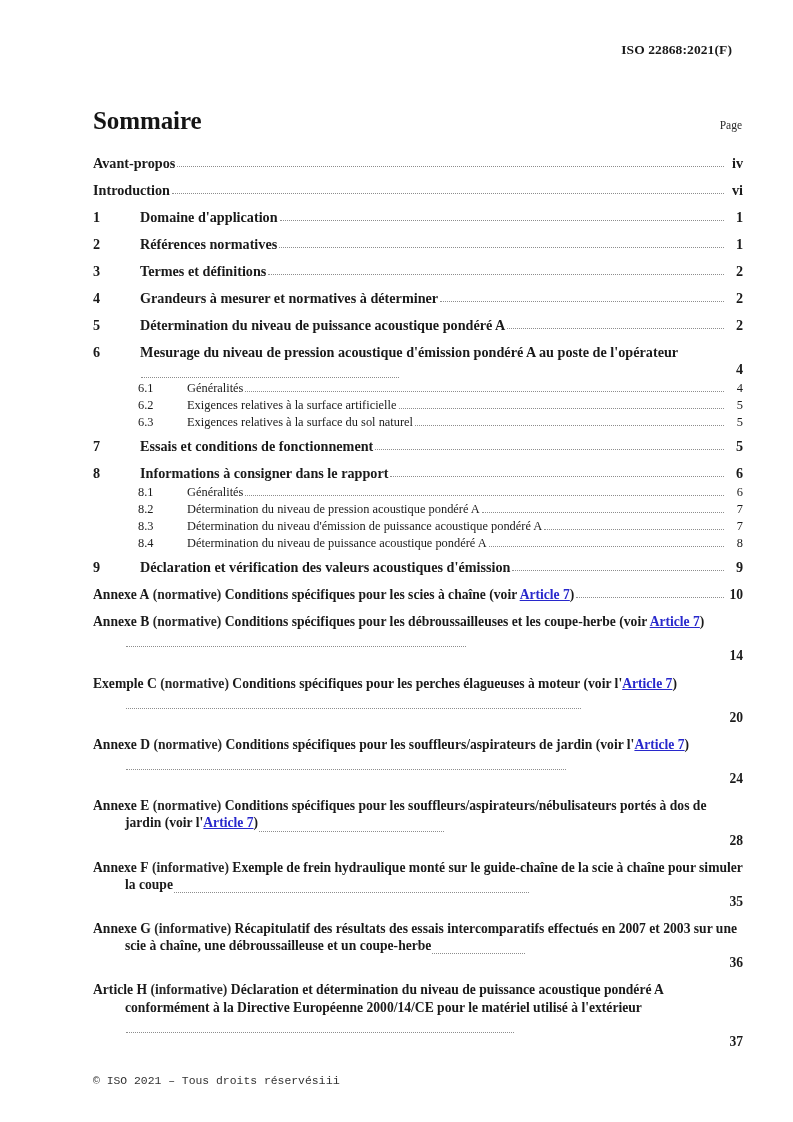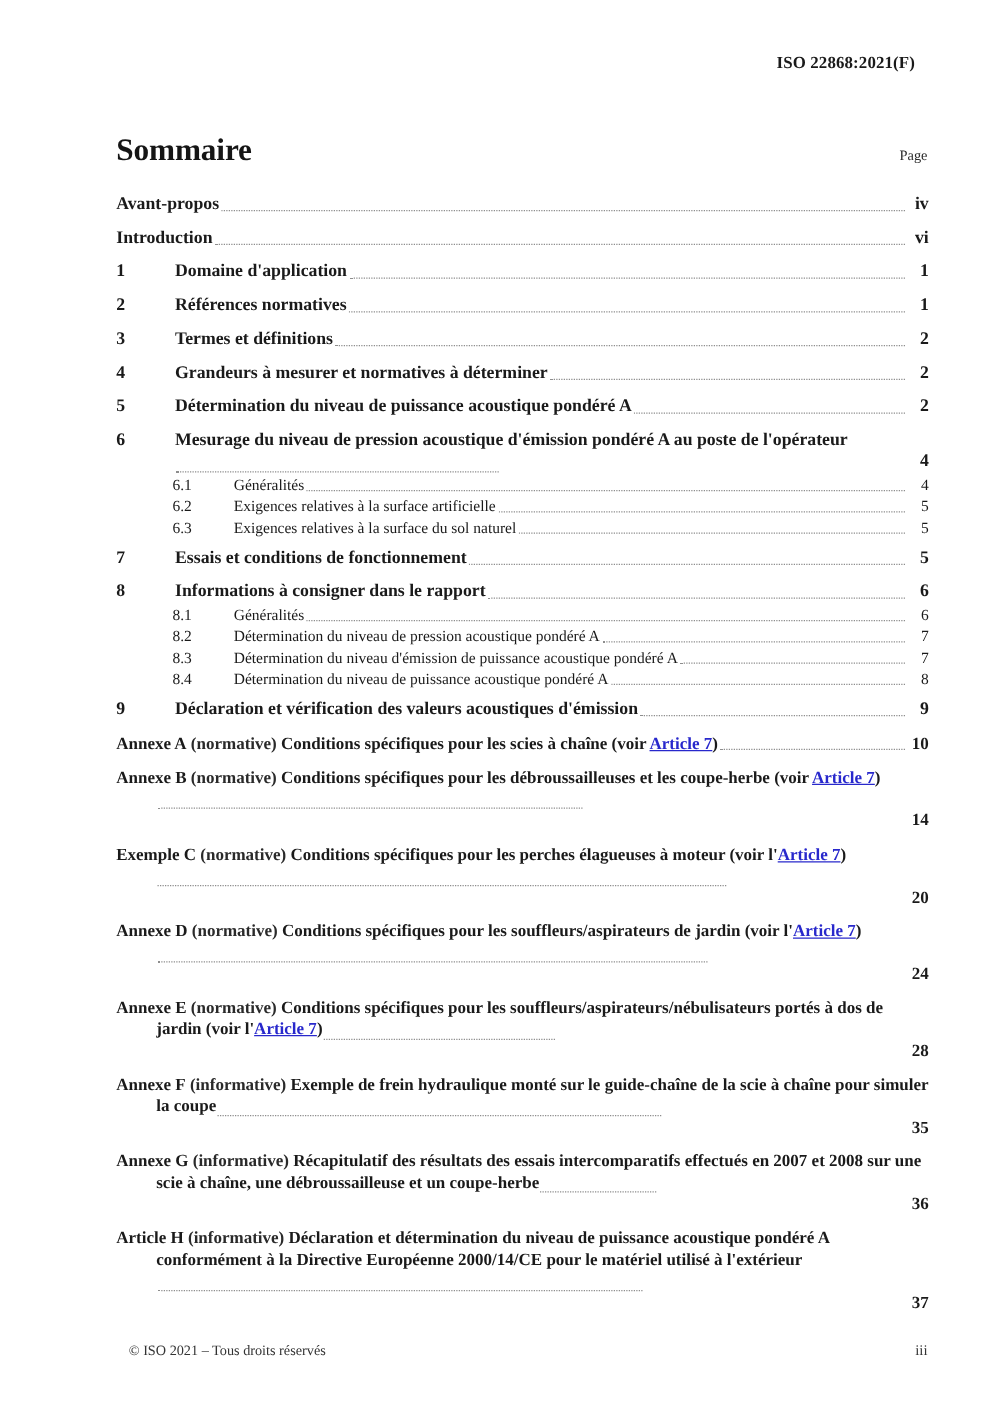--- a/index.html
+++ b/index.html
@@ -63,21 +63,21 @@
     display: flex;
     align-items: flex-start;
     width: 100%;
     box-sizing: border-box;
   }
 
   
   .lead-wrap {
     flex: 1 1 auto;
     display: flex;
-    align-items: flex-end;
+    align-items: center;
     min-width: 0;
   }
   .etext {
     flex: 0 1 auto;
   }
   .leader {
     flex: 1 1 auto;
     margin: 0 1px 0 2px;
     position: relative;
     height: 1em;
@@ -174,27 +174,28 @@
   a.xref {
     color: #2828cc;
     text-decoration: underline;
     font-weight: bold;
   }
 
   
   .footer {
     position: absolute;
     bottom: 34px;
-    left: 103px;
+    left: 93px;
     right: 51px;
     display: flex;
-    justify-content: space-between;
+    justify-content: flex-start;
     align-items: baseline;
     font-size: 11.4px;
     color: #333333;
+    font-family: Liberation Mono, monospace;
   }
   .footer .folio { font-size: 11.8px; }
 </style>
 </head>
 <body>
 
 <div class="page">
 
   <div class="running-head">ISO 22868:2021(F)</div>
 
@@ -437,21 +438,21 @@
         </div>
         <span class="pnum">35</span>
       </div>
     </div>
 
     <div class="annex">
       <div class="annex-flow">
         <div class="annex-text">
           <b>Annexe G</b>
           <span class="kind">(informative)</span>
-          <b>Récapitulatif des résultats des essais intercomparatifs effectués en 2007 et 2008 sur une scie à chaîne, une débroussailleuse et un coupe-herbe</b><span class="inlead" style="width:93px;"></span>
+          <b>Récapitulatif des résultats des essais intercomparatifs effectués en 2007 et 2003 sur une scie à chaîne, une débroussailleuse et un coupe-herbe</b><span class="inlead" style="width:93px;"></span>
         </div>
         <span class="pnum">36</span>
       </div>
     </div>
 
     <div class="annex">
       <div class="annex-flow">
         <div class="annex-text">
           <b>Article H</b>
           <span class="kind">(informative)</span>

